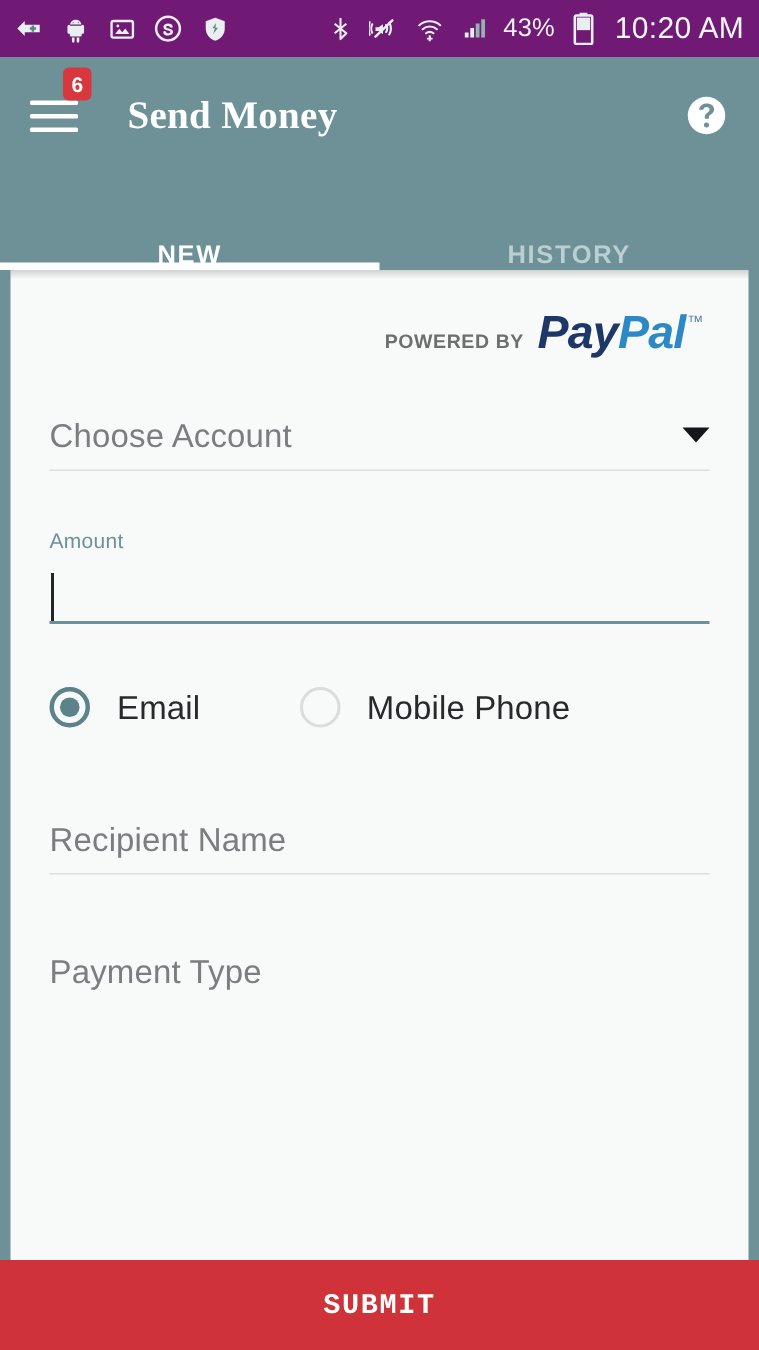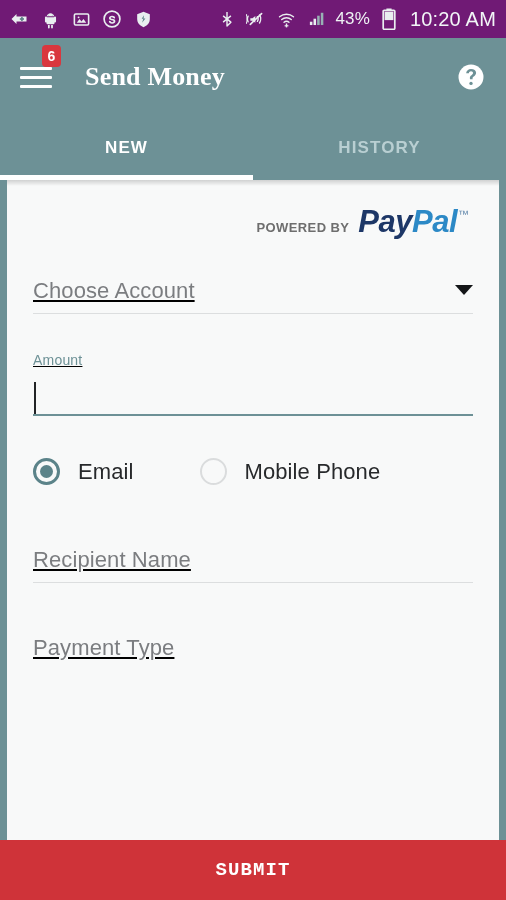--- a/index.html
+++ b/index.html
@@ -125,20 +125,21 @@
     cursor: pointer;
   }
 
   
   .tabs {
     position: absolute;
     left: 0; top: 116px;
     width: 506px;
     height: 64px;
     display: flex;
+    align-items: flex-end;
   }
   .tab {
     flex: 1 1 50%;
     display: flex;
     align-items: center;
     justify-content: center;
     font-size: 17px;
     font-weight: bold;
     letter-spacing: 1.1px;
     cursor: pointer;
@@ -215,21 +216,20 @@
     color: #5a82a8;
     position: relative;
     top: -14px;
     left: 1px;
   }
 
   
   .field {
     position: relative;
     margin-top: 38px;
-    text-decoration: underline;
   }
   .field-line {
     position: absolute;
     left: 0;
     right: 0;
     bottom: 0;
     height: 1px;
     background: #dcdedf;
   }
   .field-line.active {

